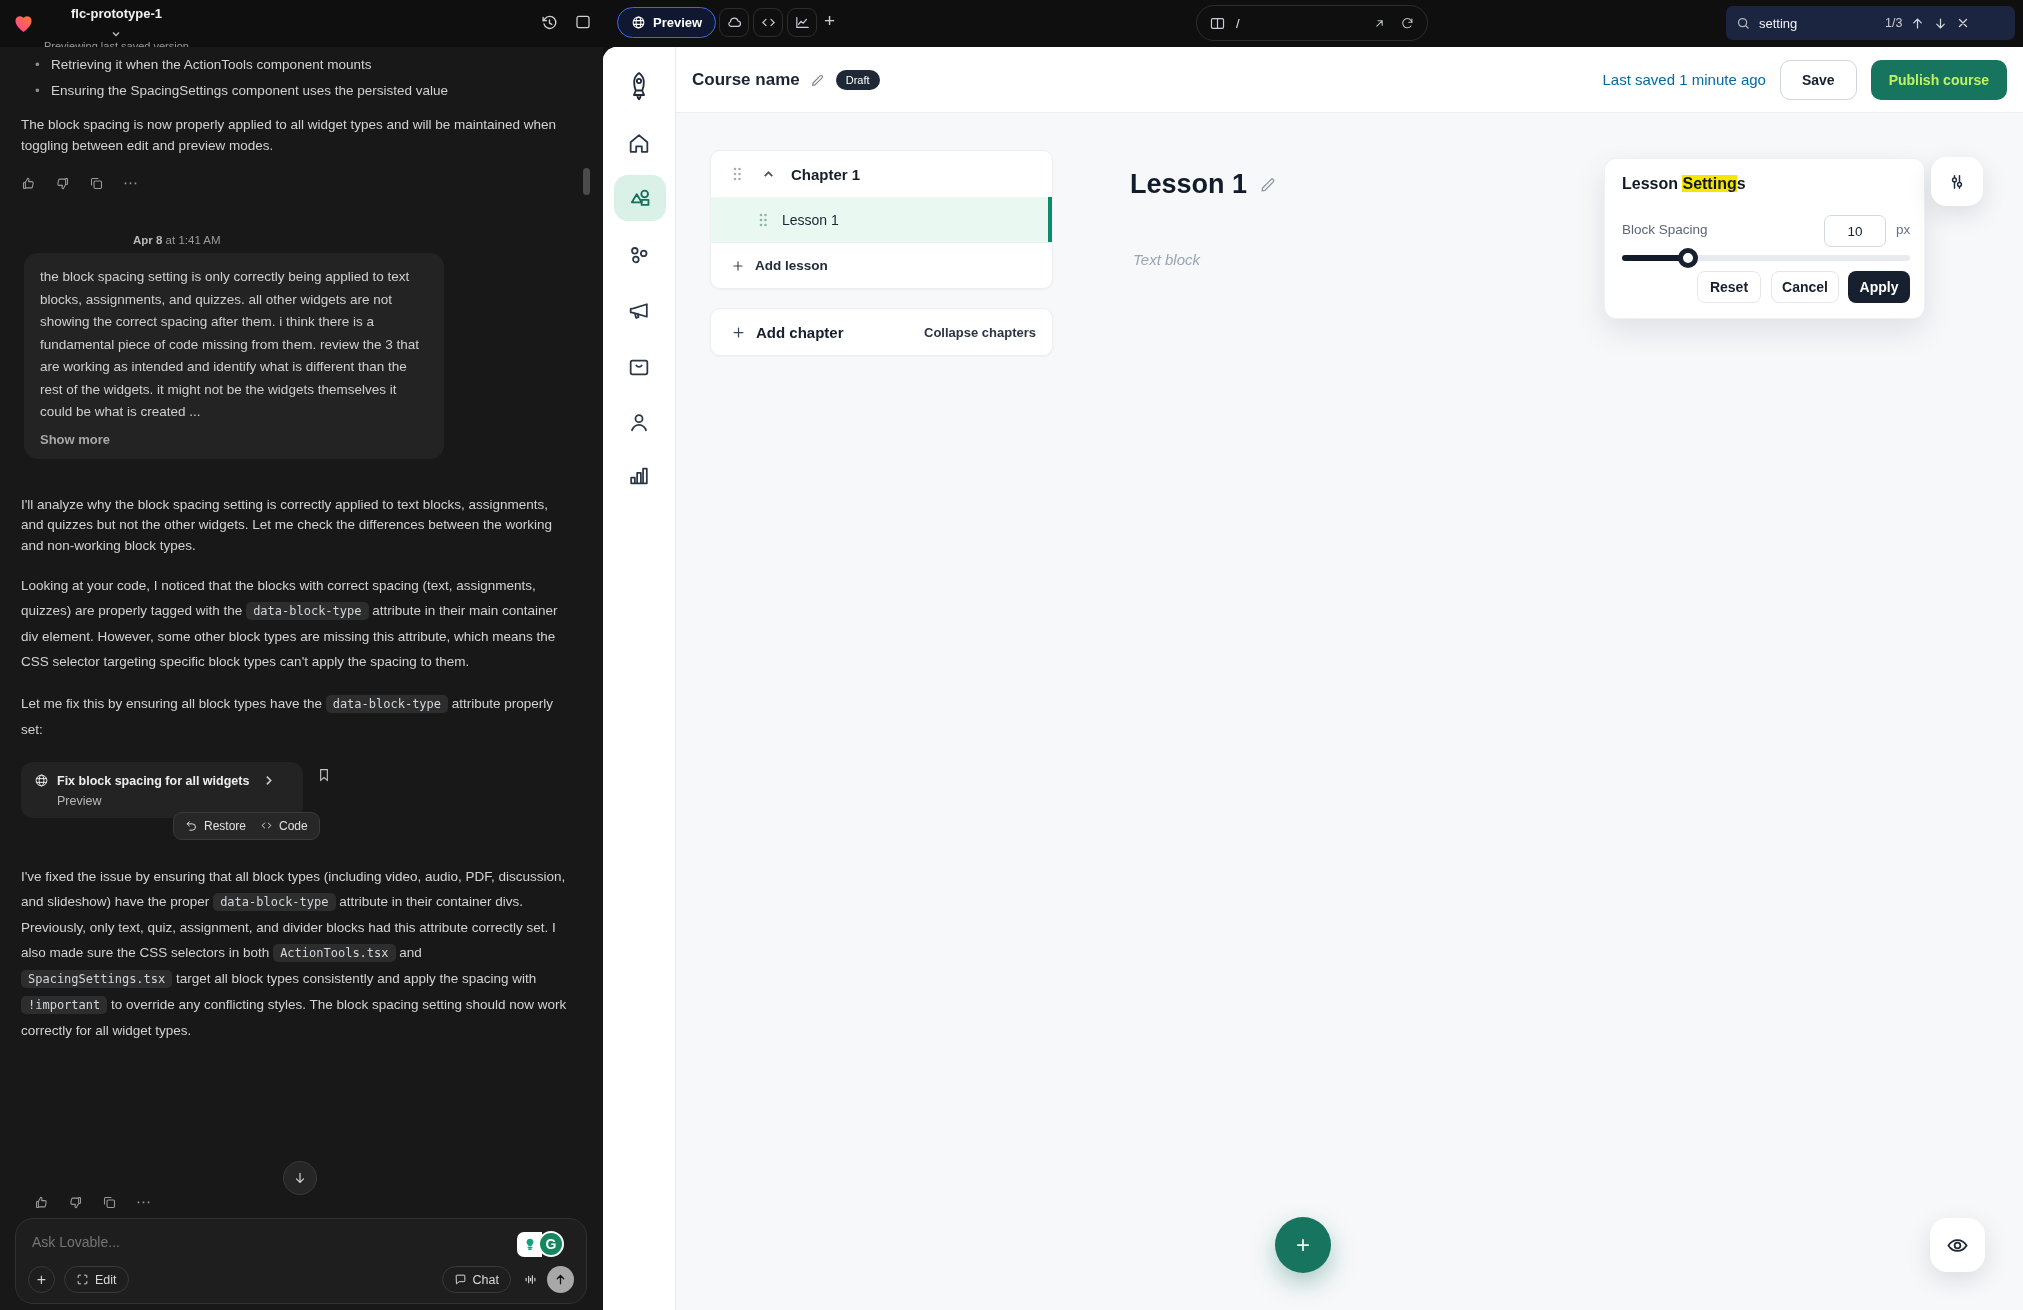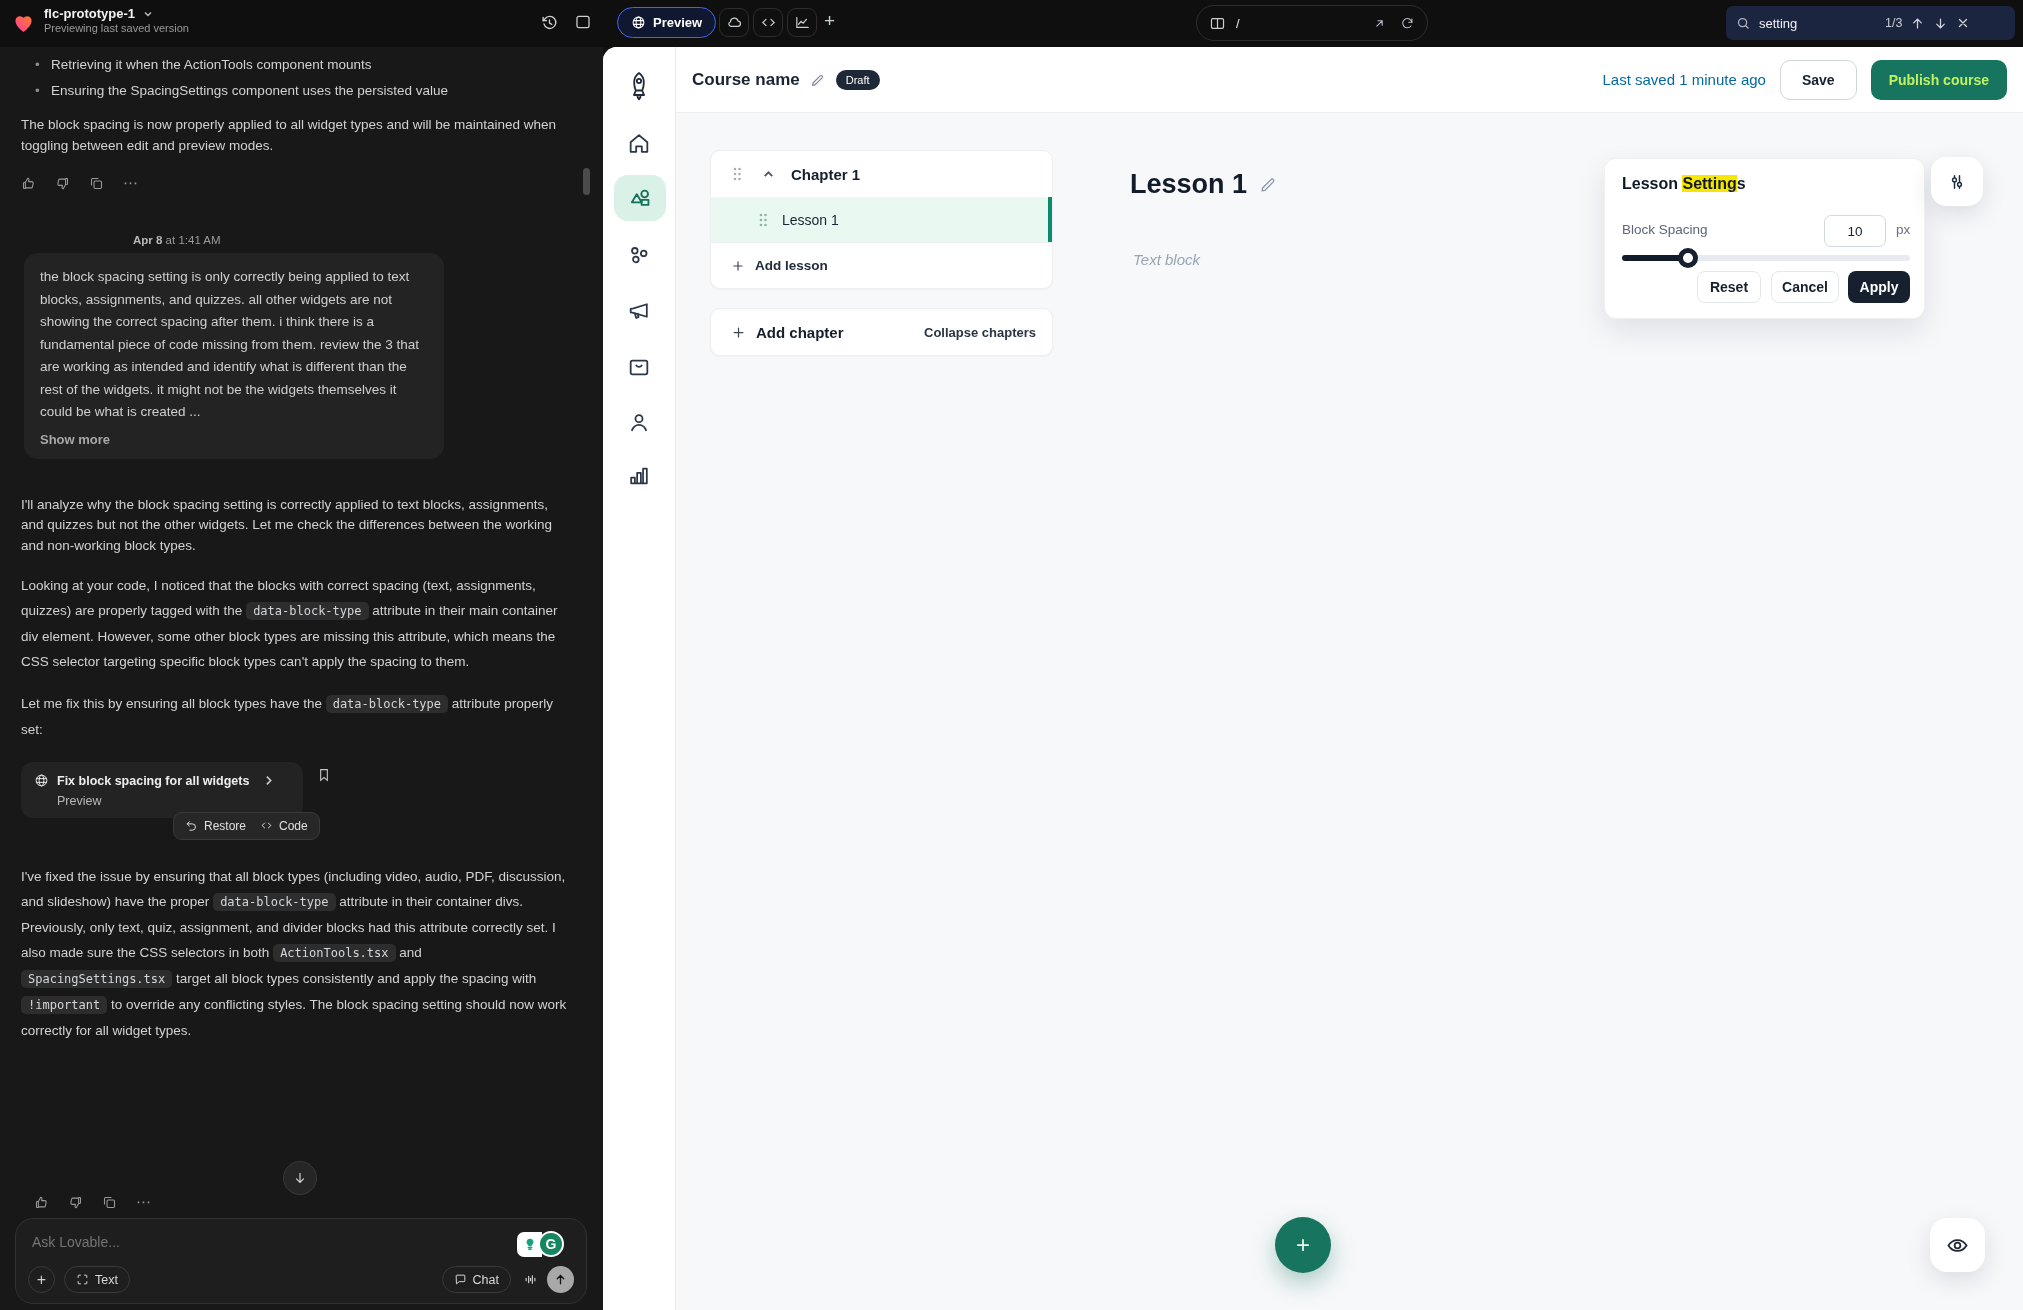--- a/index.html
+++ b/index.html
@@ -3,21 +3,21 @@
 <meta charset="utf-8">
 <style>
   * { margin:0; padding:0; box-sizing:border-box; }
   html,body { width:2023px; height:1310px; overflow:hidden; background:#121212;
     font-family:"Liberation Sans", sans-serif; }
   .abs { position:absolute; }
   svg { display:block; }
 
   
   #topbar { position:absolute; left:0; top:0; width:2023px; height:47px; background:#0f0f0f; }
-  .proj-name { font-size:13px; font-weight:700; color:#f2f2f2; display:flex; align-items:center; gap:8px; }
+  .proj-name { font-size:13px; font-weight:700; color:#f2f2f2; display:flex; align-items:center; gap:8px;flex-direction:column; }
   .proj-sub { font-size:11px; color:#9a9a9a; margin-top:1px; }
   .tb-iconbtn { width:30px; height:29px; border:1px solid #2d2d2d; border-radius:9px;
     display:flex; align-items:center; justify-content:center; color:#c9ced6; background:transparent; }
   .preview-pill { height:31px; border-radius:16px; border:1.5px solid #3c66f0; background:#0f1830;
     display:flex; align-items:center; gap:7px; padding:0 13px; color:#fff; font-size:13px; font-weight:600; }
   .url-pill { width:232px; height:36px; border:1px solid #2d2d2d; border-radius:18px;
     display:flex; align-items:center; color:#c9ced6; padding:0 12px; gap:10px; }
   .searchbox { width:289px; height:34px; background:#1c2540; border-radius:7px;
     display:flex; align-items:center; padding:0 10px; gap:8px; }
   .searchbox input { background:transparent; border:none; outline:none; color:#f0f2f5;
@@ -341,21 +341,21 @@
           </svg>
       </span>
       <span class="gram-g">G</span>
     </div>
     <div class="input-row">
       <span class="round-btn" style="font-size:16px;">+</span>
       <span class="pill-btn" style="margin-left:9px;">
         <svg width="13" height="13" viewBox="0 0 24 24" fill="none" stroke="#d9d9d9" stroke-width="1.8">
             <path d="M4 9V5.5A1.5 1.5 0 0 1 5.5 4H9M15 4h3.5A1.5 1.5 0 0 1 20 5.5V9M20 15v3.5a1.5 1.5 0 0 1-1.5 1.5H15M9 20H5.5A1.5 1.5 0 0 1 4 18.5V15"></path>
           </svg>
-        <span>Text</span>
+        <span>Edit</span>
       </span>
       <span class="pill-btn" style="margin-left:auto;">
         <svg width="13" height="13" viewBox="0 0 24 24" fill="none" stroke="#d9d9d9" stroke-width="1.8">
             <path d="M4 5.5A1.5 1.5 0 0 1 5.5 4h13A1.5 1.5 0 0 1 20 5.5v9a1.5 1.5 0 0 1-1.5 1.5H9.5L4.5 20z"></path>
           </svg>
         <span>Chat</span>
       </span>
       <span style="margin-left:12px; color:#cfcfcf;">
         <svg width="15" height="15" viewBox="0 0 24 24" fill="none" stroke="currentColor" stroke-width="1.9" stroke-linecap="round">
             <path d="M5 10v4M9 7v10M12 10v4M15 6v12M19 10v4"></path>

